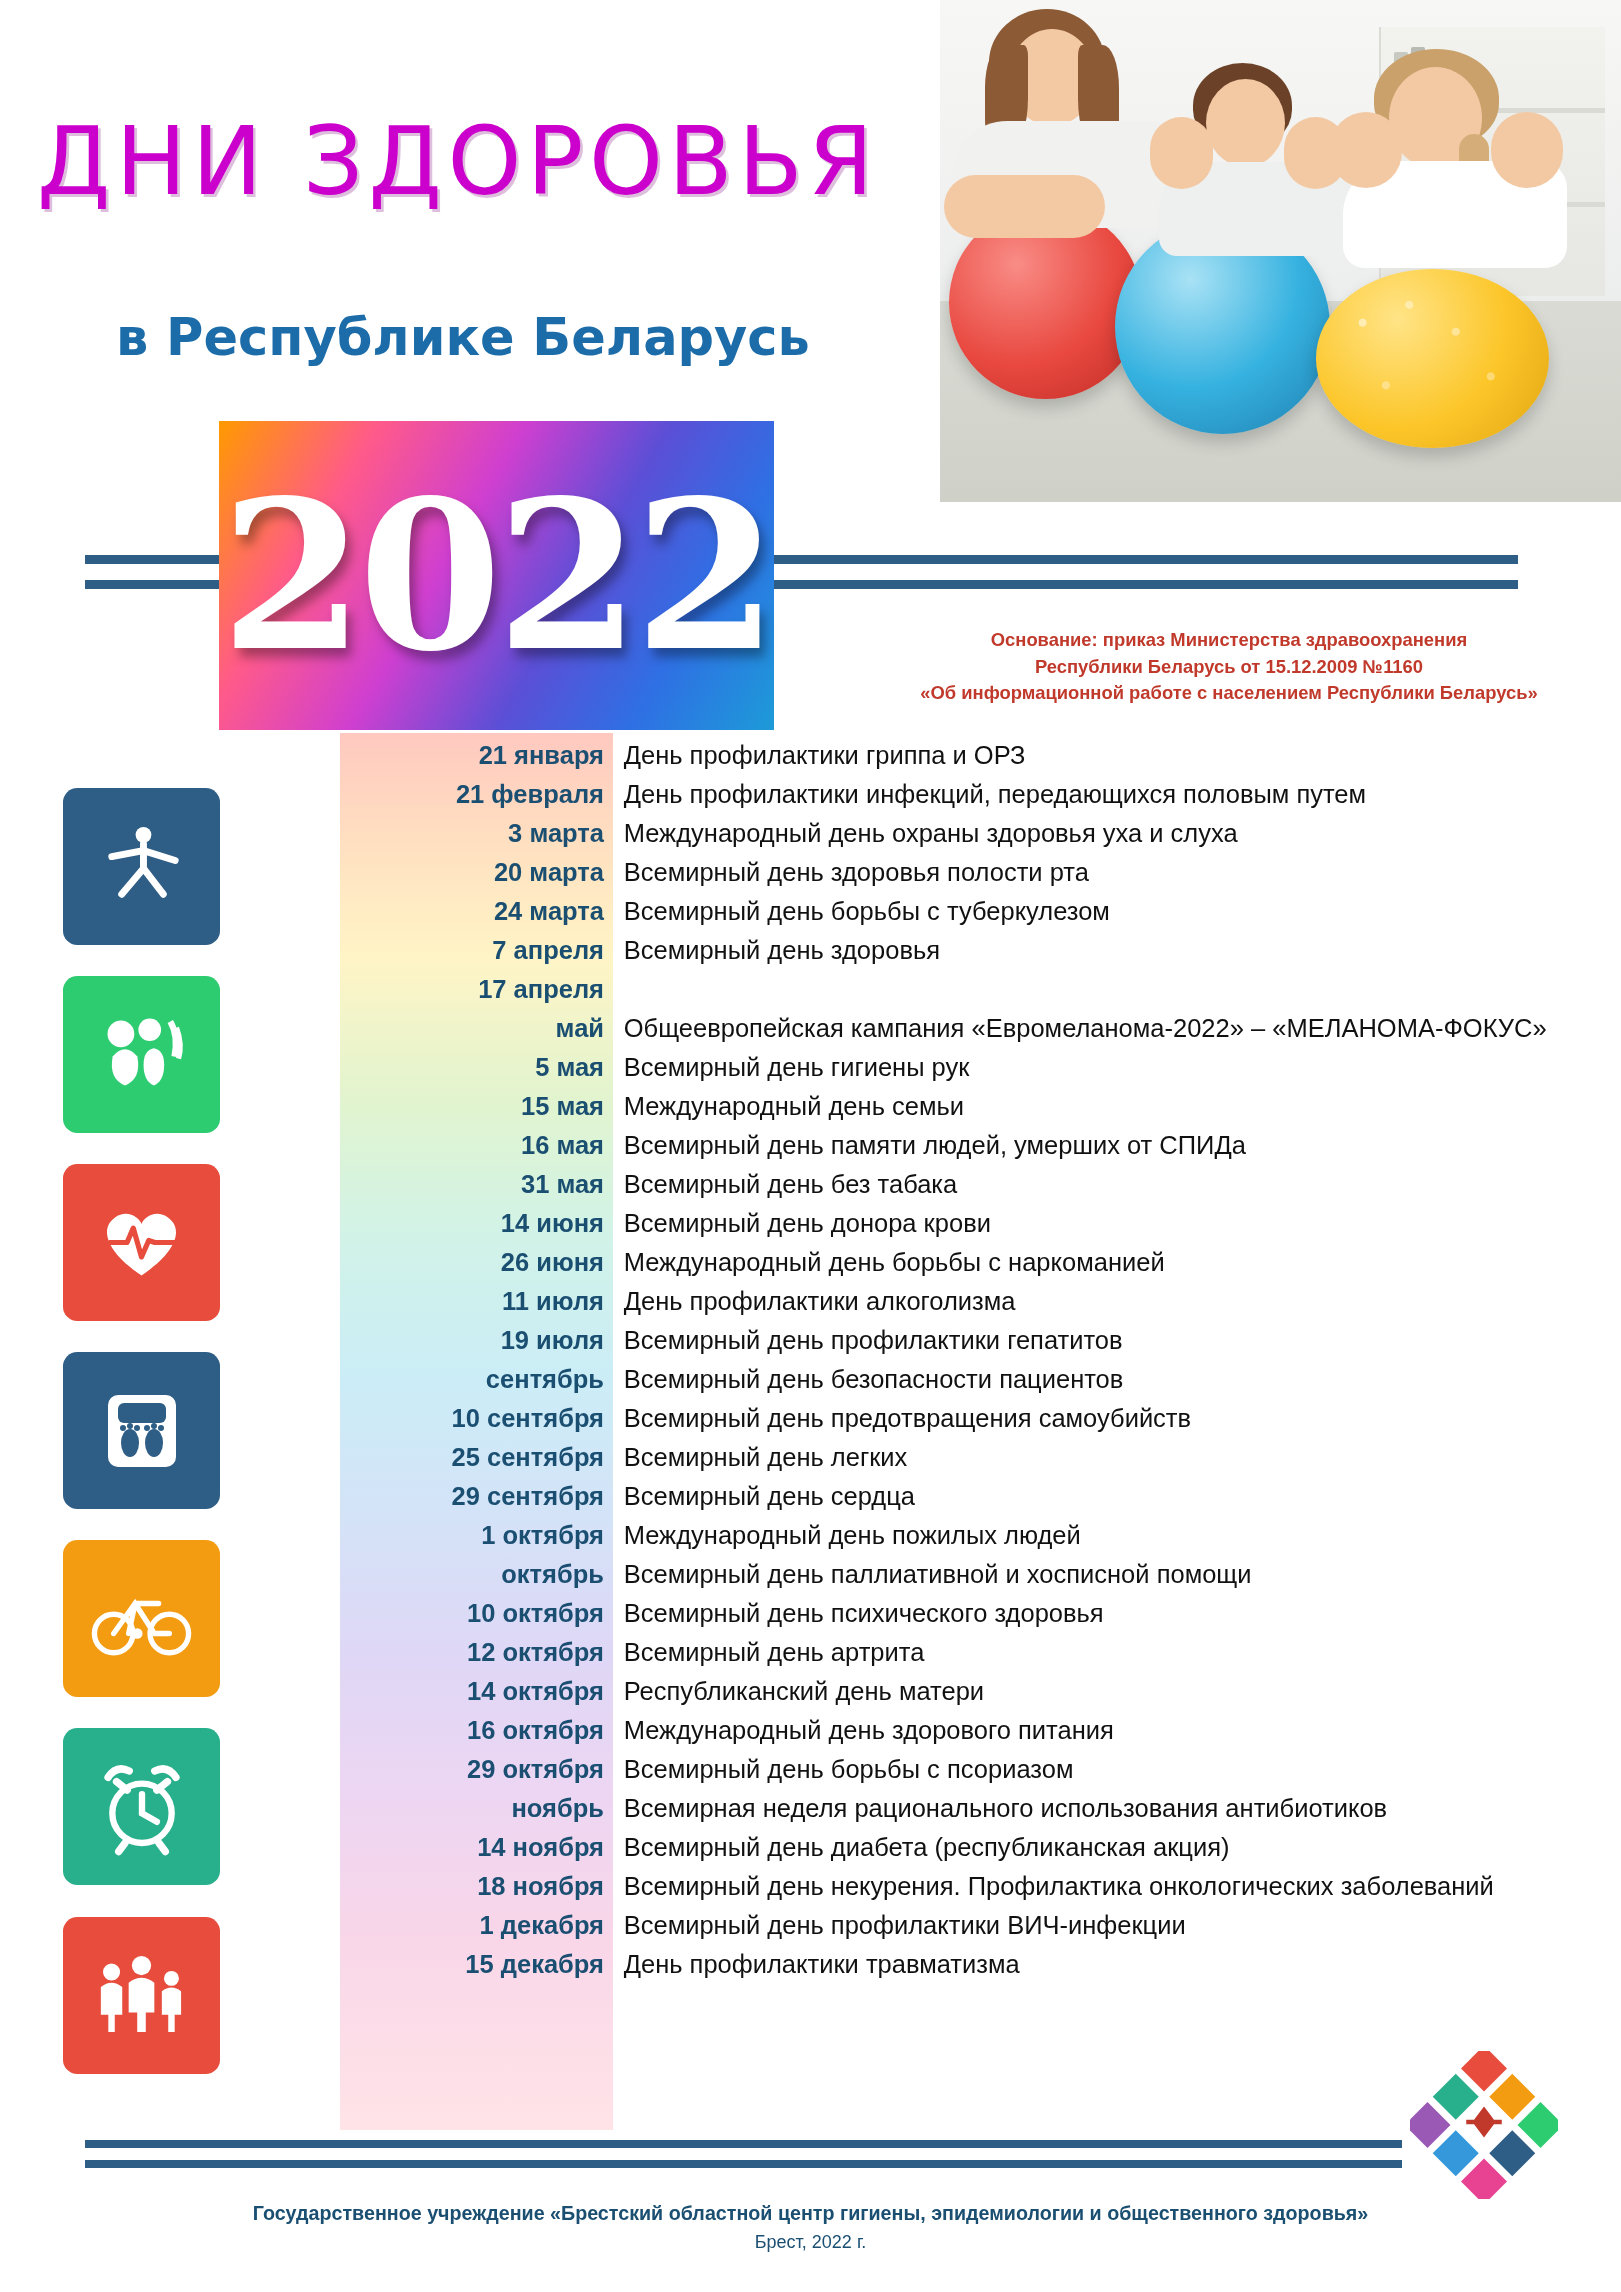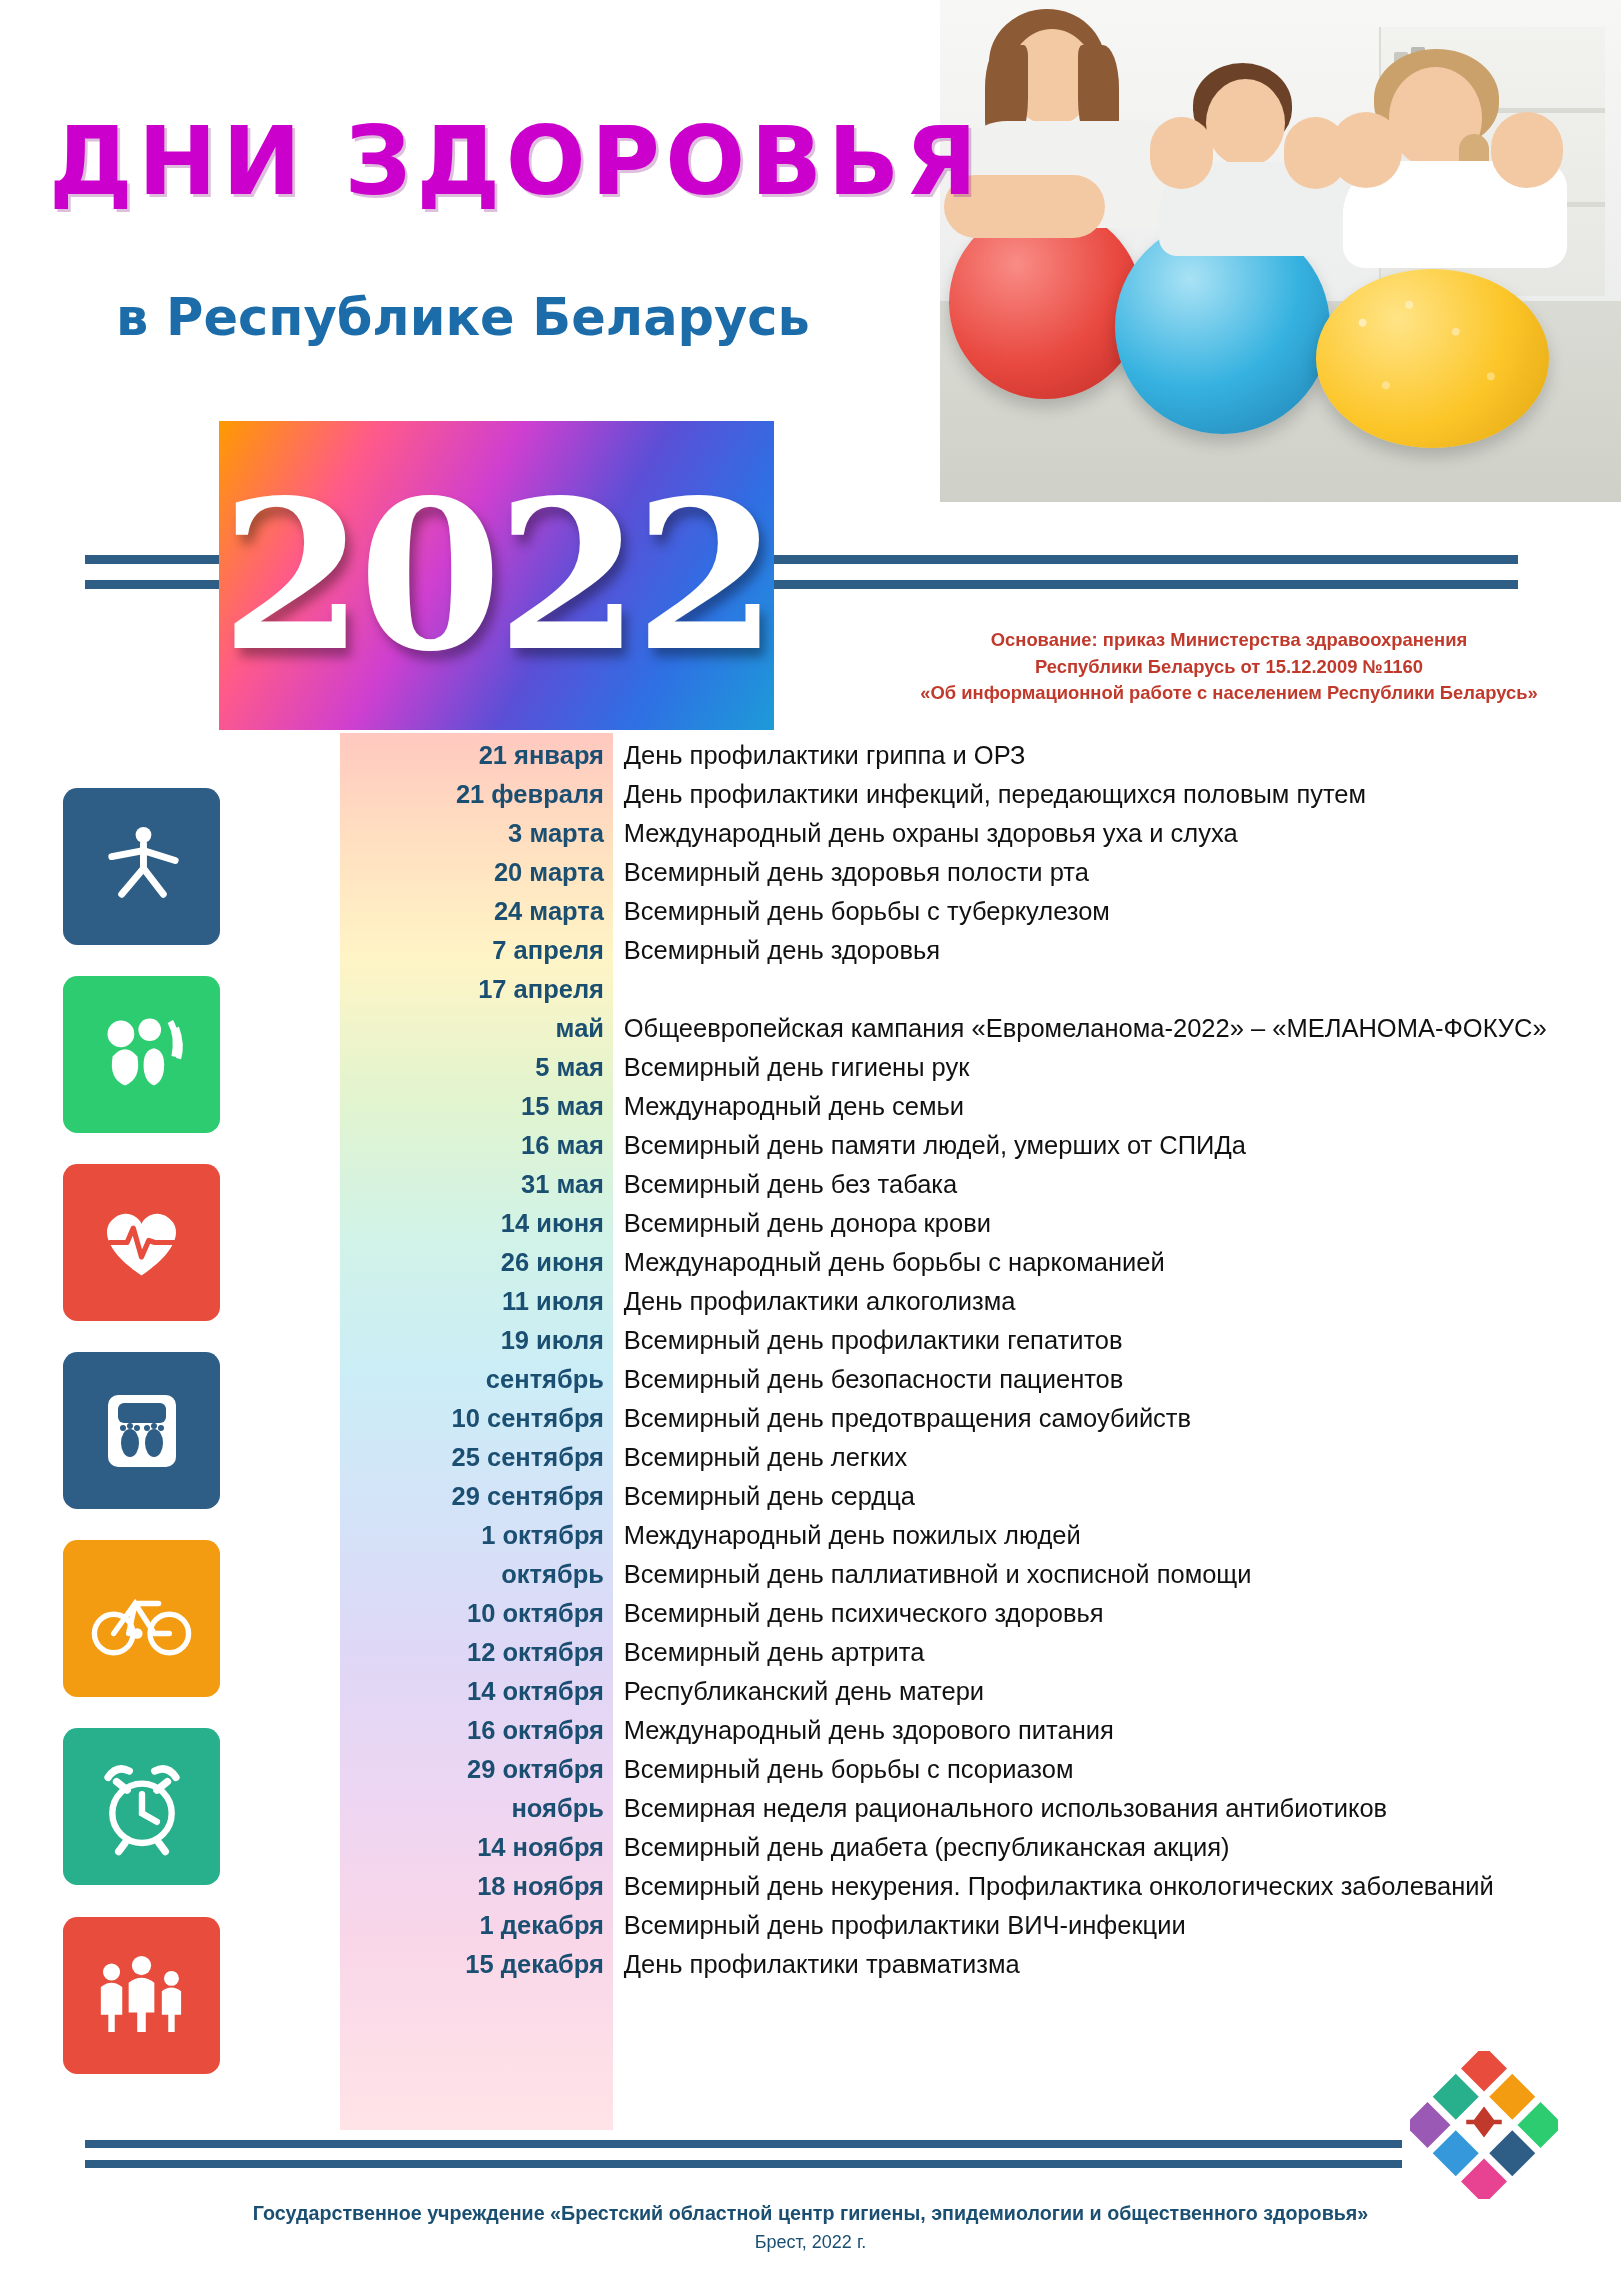--- a/index.html
+++ b/index.html
@@ -80,34 +80,34 @@
   }
   .p-boy { left: 210px; top: 63px; width: 206px; height: 206px; }
   .p-girl { left: 385px; top: 49px; width: 269px; height: 269px; }
   .head { position:absolute; border-radius:50%; background:#f3c9a4; }
   .hair { position:absolute; border-radius:50% 50% 45% 45%; }
   .body-sh { position:absolute; border-radius:21.5px; }
 
   
   .title-main {
     position: absolute;
-    left: 49px;
+    left: 37px;
     top: 107px;
     font-size: 94px;
-    font-weight: bold;
+    font-weight: normal;
     letter-spacing: 5.4px;
     color: #cc00cc;
     font-family: "DejaVu Sans", sans-serif;
     text-shadow: 2.7px 2.7px 0 rgba(120,0,120,.25);
     white-space: nowrap;
   }
   .title-sub {
     position: absolute;
     left: 116px;
-    top: 288px;
+    top: 308px;
     font-size: 51px;
     font-weight: bold;
     color: #1b6ca8;
     font-family: "DejaVu Sans", sans-serif;
     white-space: nowrap;
   }
 
   
   .year-box {
     position: absolute;

